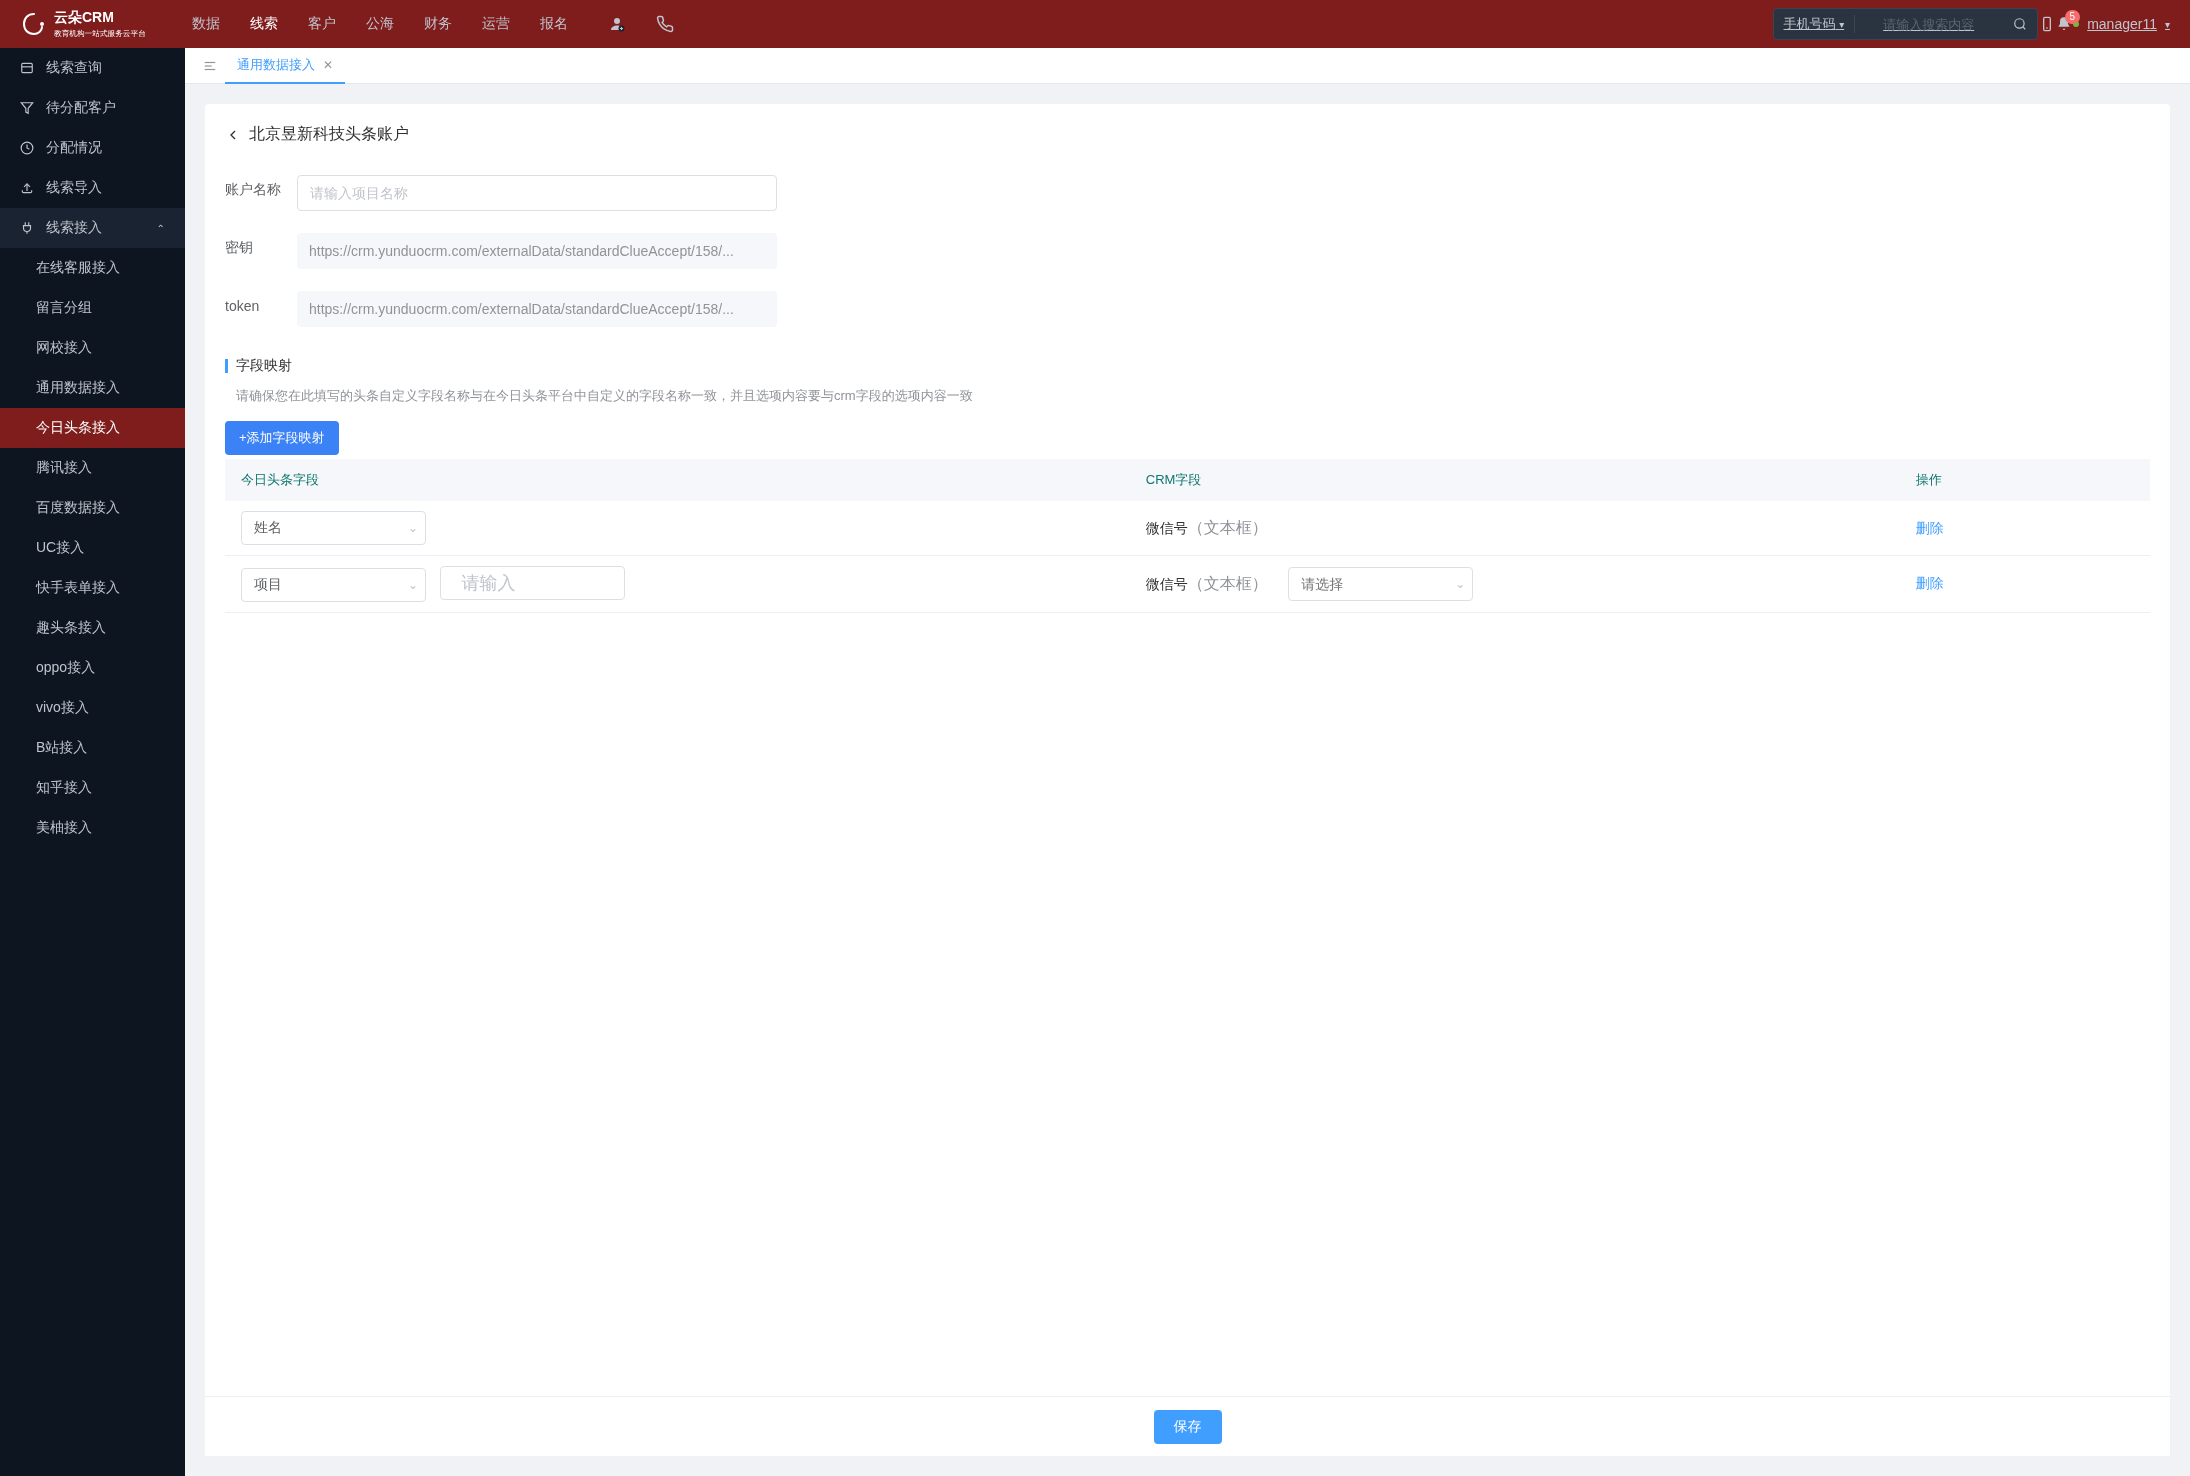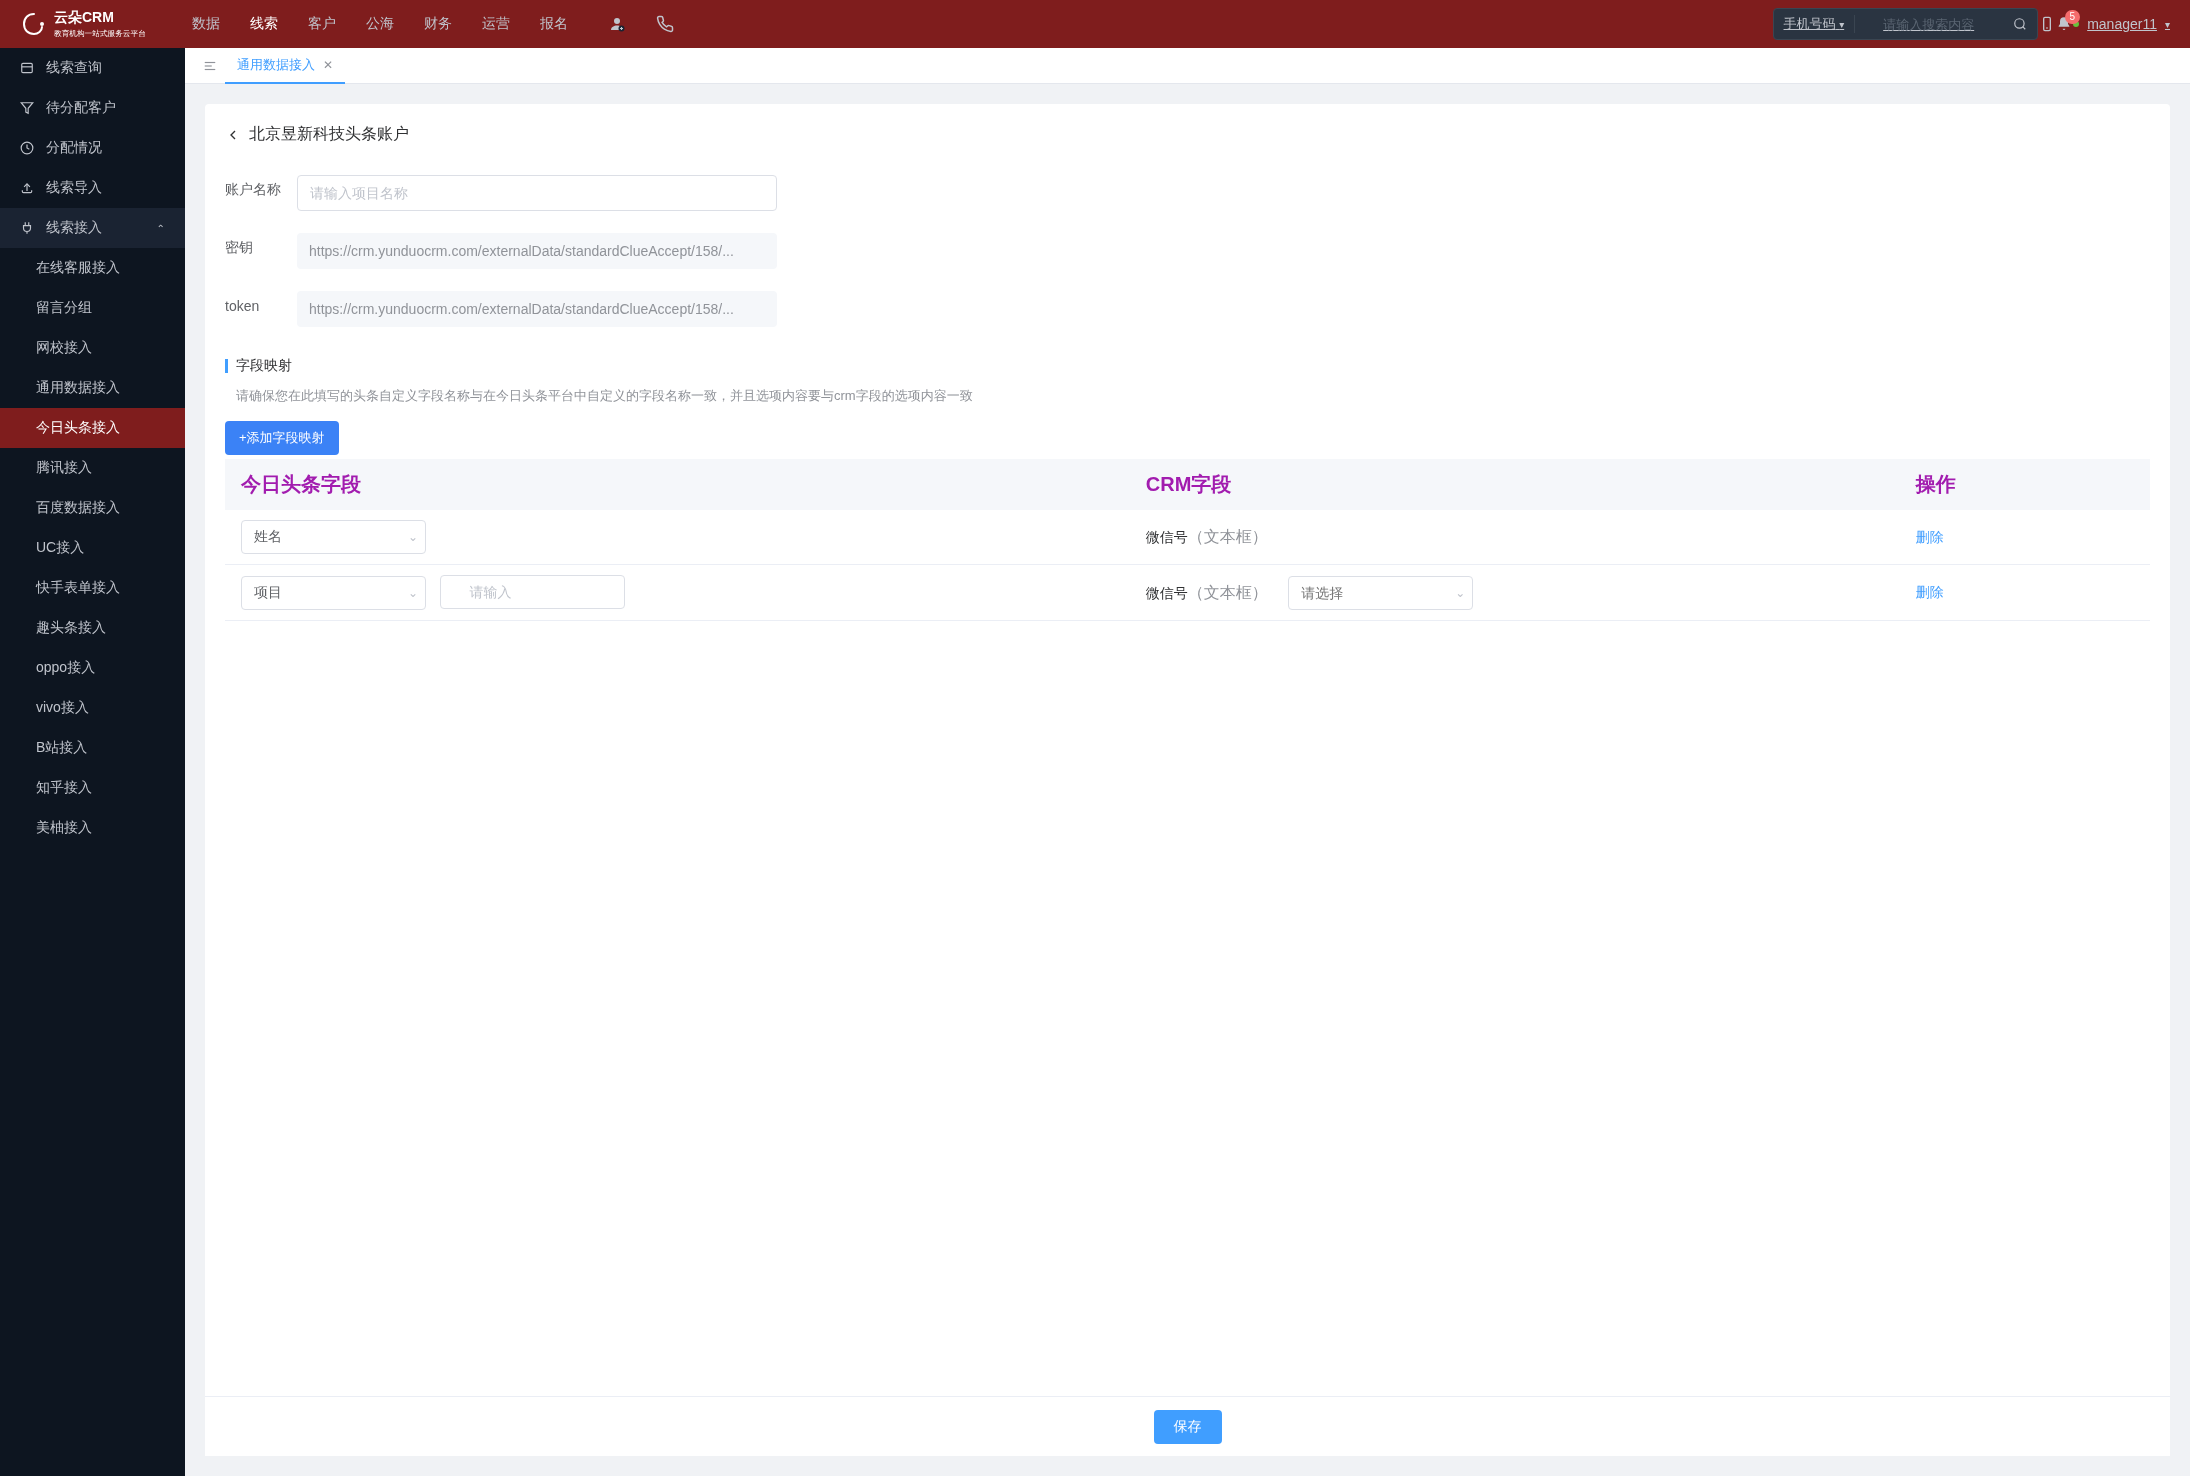--- a/index.html
+++ b/index.html
@@ -53,27 +53,27 @@
 
 .section-title { display: flex; align-items: center; gap: 8px; margin: 30px 0 12px 0; }
 .section-bar { width: 3px; height: 14px; background: #409eff; }
 .section-text { font-size: 14px; font-weight: 500; color: #303133; }
 .section-desc { font-size: 13px; color: #909399; margin-bottom: 16px; padding-left: 11px; }
 
 .add-btn { background: #3b82f6; color: #fff; border: none; border-radius: 4px; padding: 8px 14px; font-size: 13px; cursor: pointer; margin-bottom: 4px; }
 
 .table { width: 100%; border-collapse: collapse; }
 .table thead { background: #f5f7fa; }
-.table th { text-align: left; padding: 12px 16px; font-size: 20px; font-weight: 700; color: #a21caf; }
+.table th { text-align: left; padding: 12px 16px; font-size: 13px; font-weight: 400; color: #0f766e; }
 .table td { padding: 10px 16px; border-bottom: 1px solid #ebeef5; vertical-align: middle; }
 .select-box { position: relative; display: inline-block; }
 .select { width: 185px; height: 34px; border: 1px solid #dcdfe6; border-radius: 4px; padding: 0 28px 0 12px; font-size: 14px; color: #606266; background: #fff; cursor: pointer; appearance: none; outline: none; }
 .select.placeholder { color: #c0c4cc; }
 .select-arrow { position: absolute; right: 8px; top: 50%; transform: translateY(-50%); color: #c0c4cc; pointer-events: none; font-size: 12px; }
-.text-input { width: 185px; height: 34px; border: 1px solid #dcdfe6; border-radius: 4px; padding: 0 28px; font-size: 14px; outline: none; }
+.text-input { width: 185px; height: 34px; border: 1px solid #dcdfe6; border-radius: 4px; padding: 0 20px; font-size: 18px; outline: none; }
 .text-input::placeholder { color: #c0c4cc; }
 .crm-field { font-size: 14px; color: #303133; }
 .crm-type { color: #909399; }
 .delete-link { color: #409eff; font-size: 14px; cursor: pointer; }
 
 .footer-bar { position: absolute; bottom: 0; left: 0; right: 0; height: 60px; border-top: 1px solid #ebeef5; display: flex; align-items: center; justify-content: center; background: #fff; }
 .save-btn { background: #409eff; color: #fff; border: none; border-radius: 4px; padding: 8px 20px; font-size: 14px; cursor: pointer; }
 
 svg { display: block; }
 </style>

